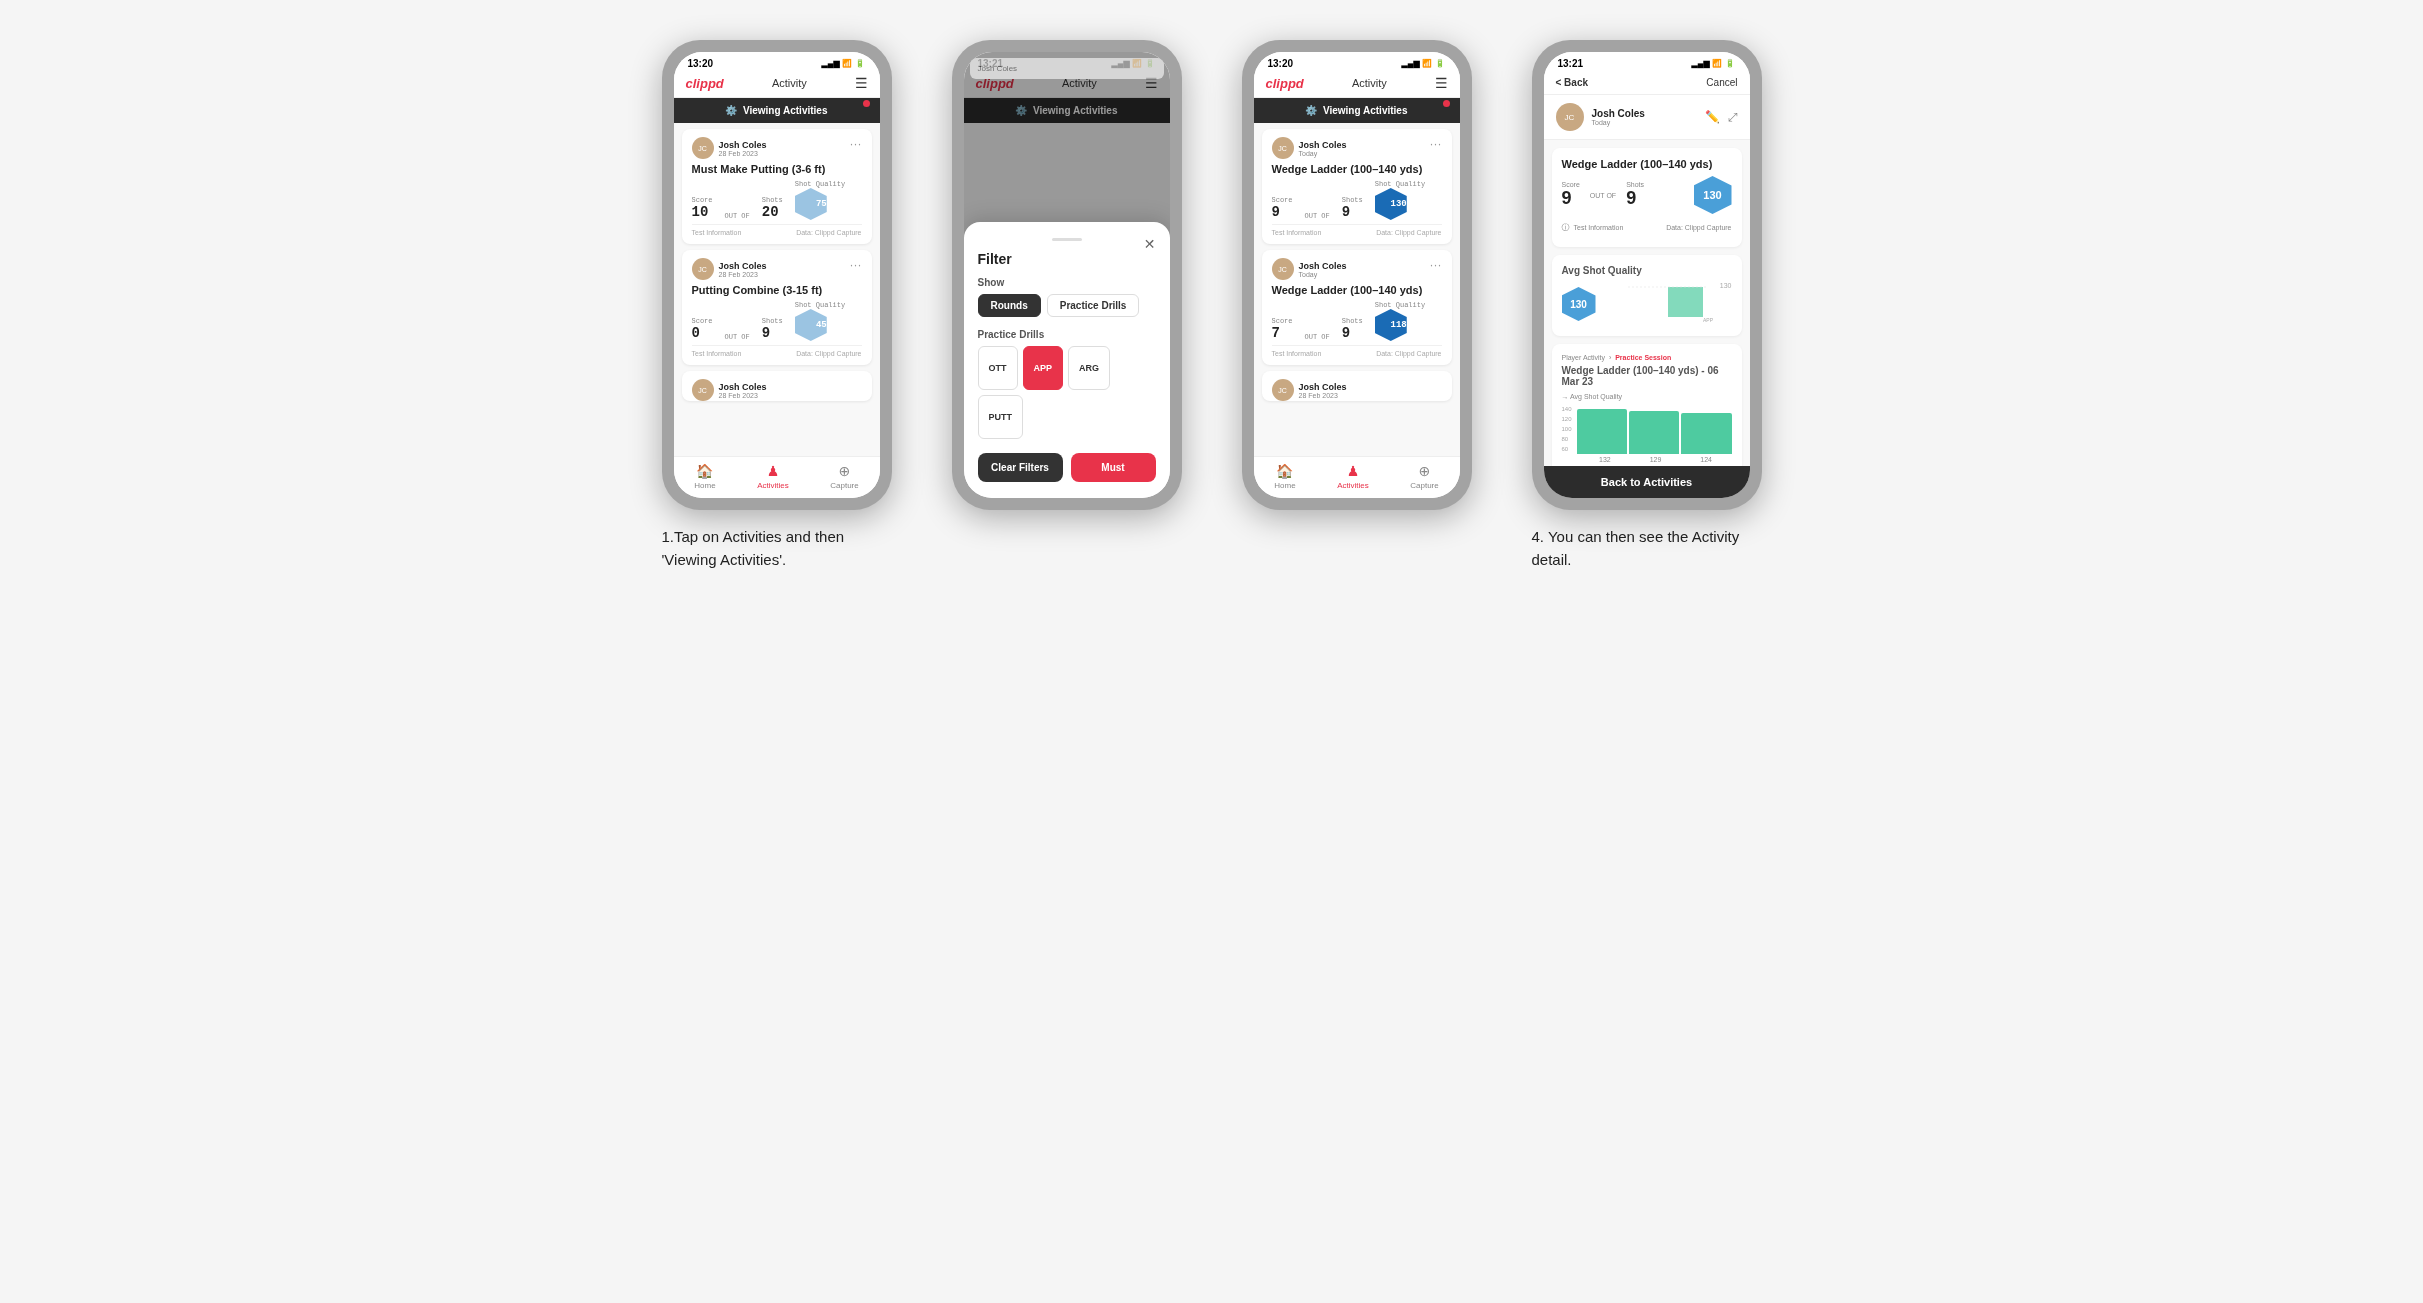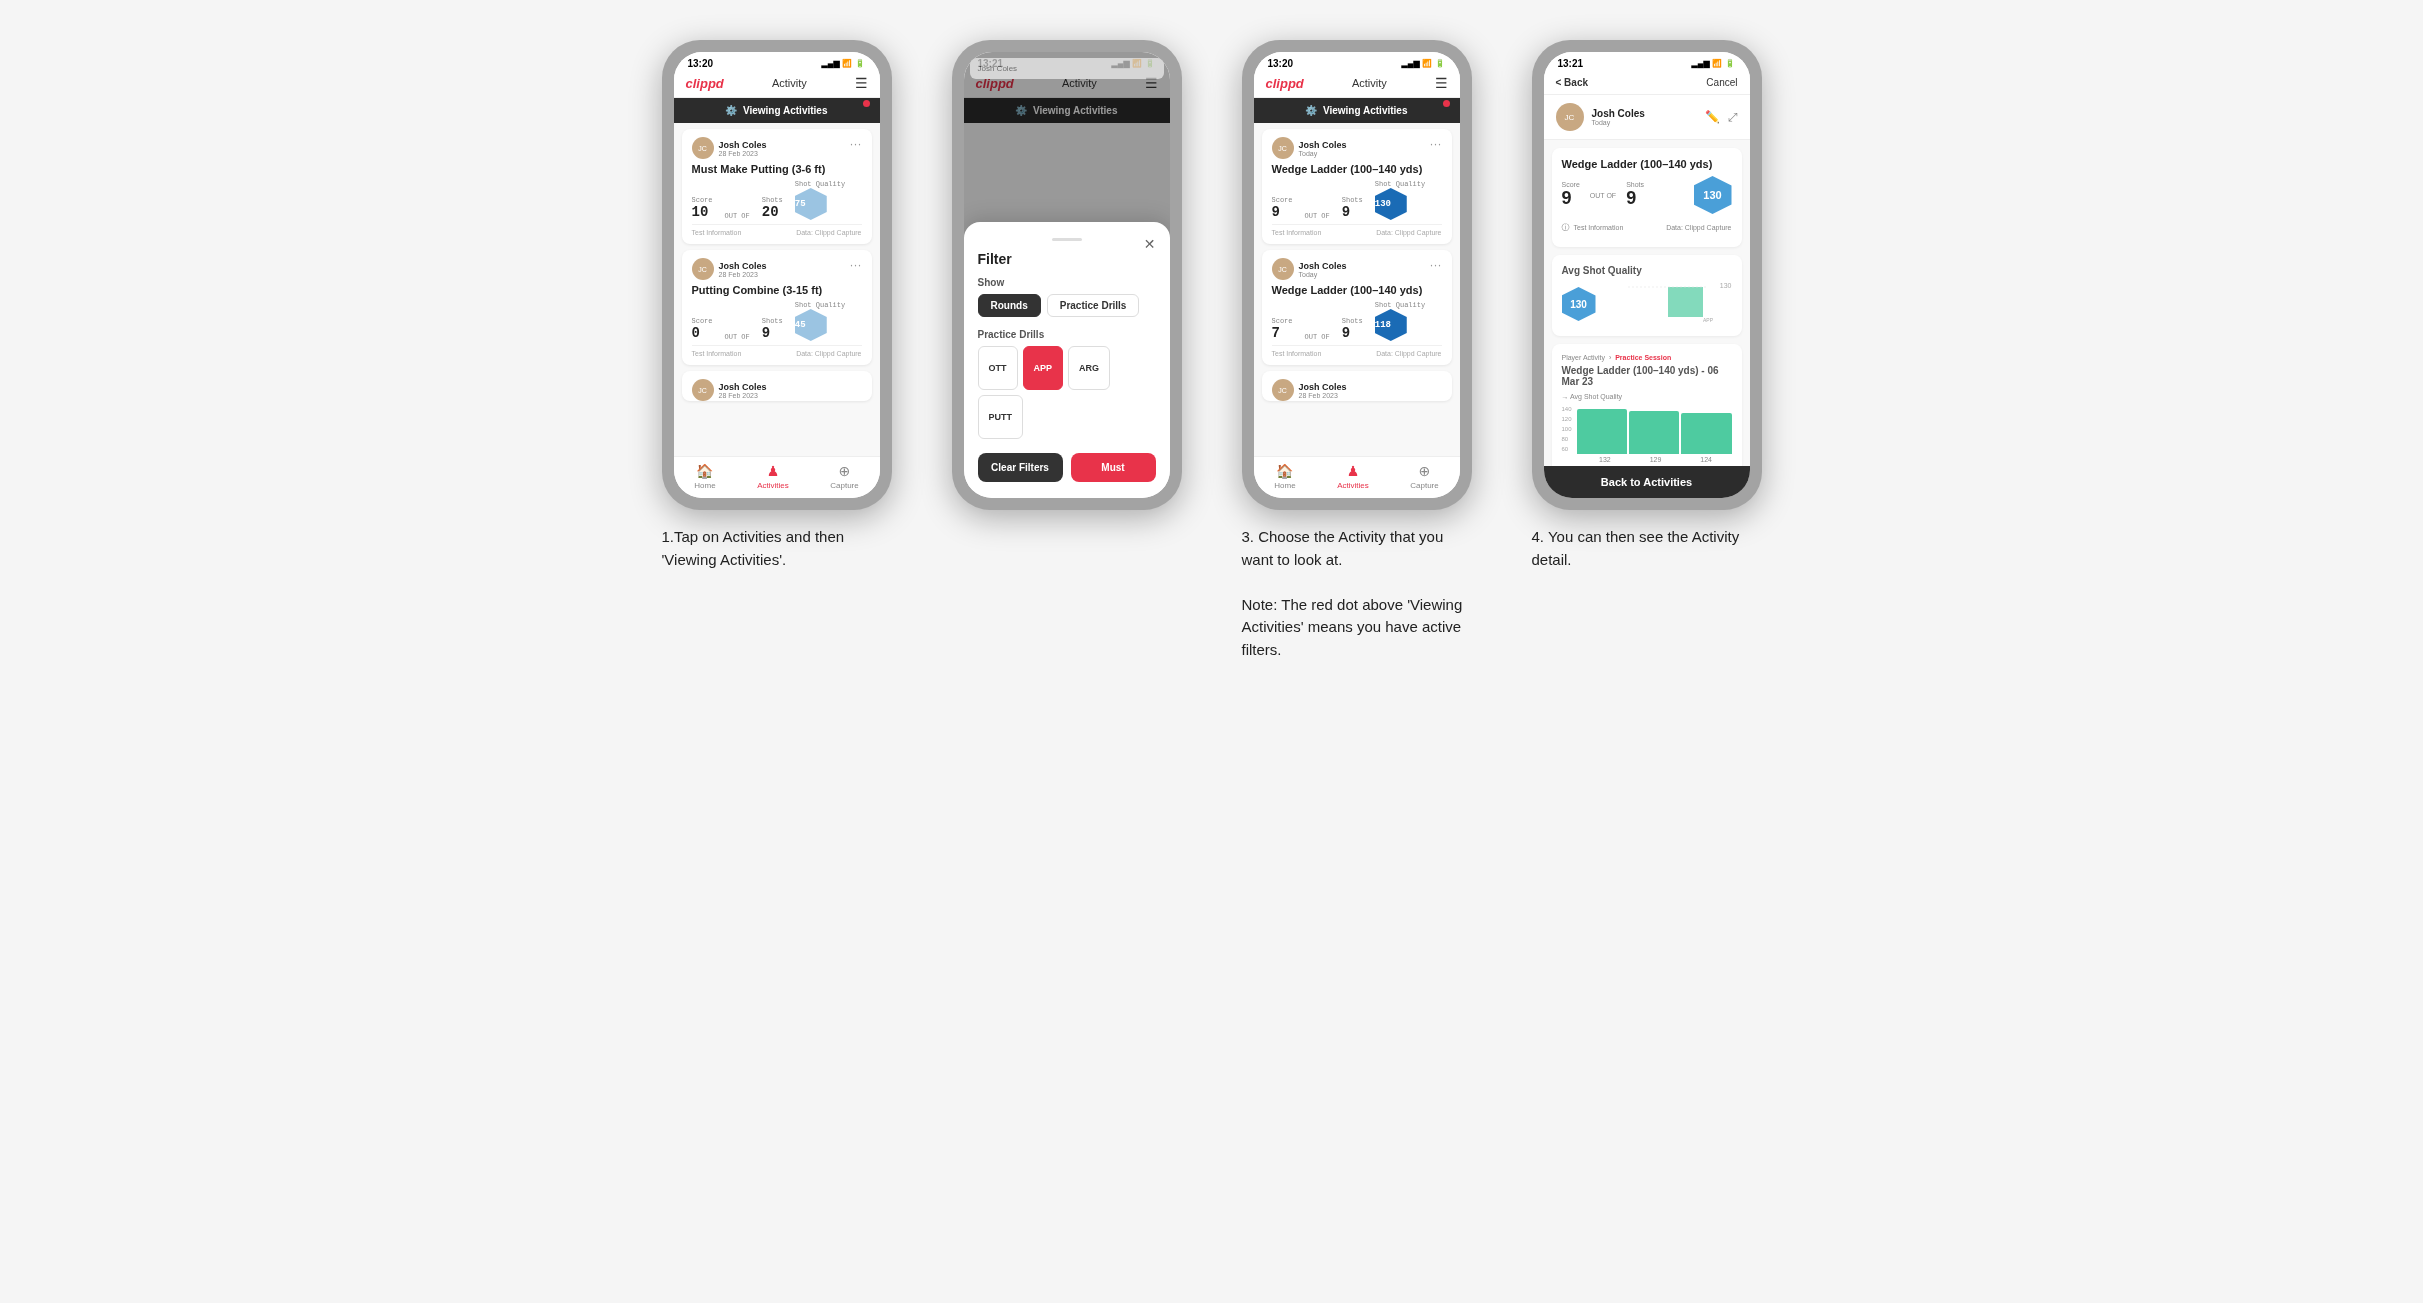--- a/index.html
+++ b/index.html
@@ -130,21 +130,21 @@
     .stat-label { font-size: 7px; color: #888; }
     .stat-value { font-size: 14px; font-weight: 700; color: #222; }
     .stat-out { font-size: 7px; color: #888; }
     .shot-quality-hex {
       width: 32px;
       height: 32px;
       background: #4a9fd8;
       clip-path: polygon(50% 0%, 100% 25%, 100% 75%, 50% 100%, 0% 75%, 0% 25%);
       display: flex;
       align-items: center;
-      justify-content: flex-start;
+      justify-content: flex-end;
       color: #fff;
       font-size: 9px;
       font-weight: 700;
     }
     .card-footer {
       display: flex;
       justify-content: space-between;
       font-size: 7px;
       color: #aaa;
       border-top: 1px solid #f0f0f0;
@@ -642,23 +642,20 @@
             <span class="nav-icon">♟</span>
             <span>Activities</span>
           </div>
           <div class="nav-item">
             <span class="nav-icon">⊕</span>
             <span>Capture</span>
           </div>
         </div>
       </div>
     </div>
-    <div class="caption-text" style="white-space:pre-line;">3. Choose the Activity that you want to look at.
-
-Note: The red dot above 'Viewing Activities' means you have active filters.</div>
   </div>
 
   <div class="phone-section">
     <div class="phone-frame">
       <div class="phone-screen">
 
         <div class="status-bar">
           <span class="status-time">13:21</span>
           <div class="status-icons">
             <span>▂▄▆</span>

